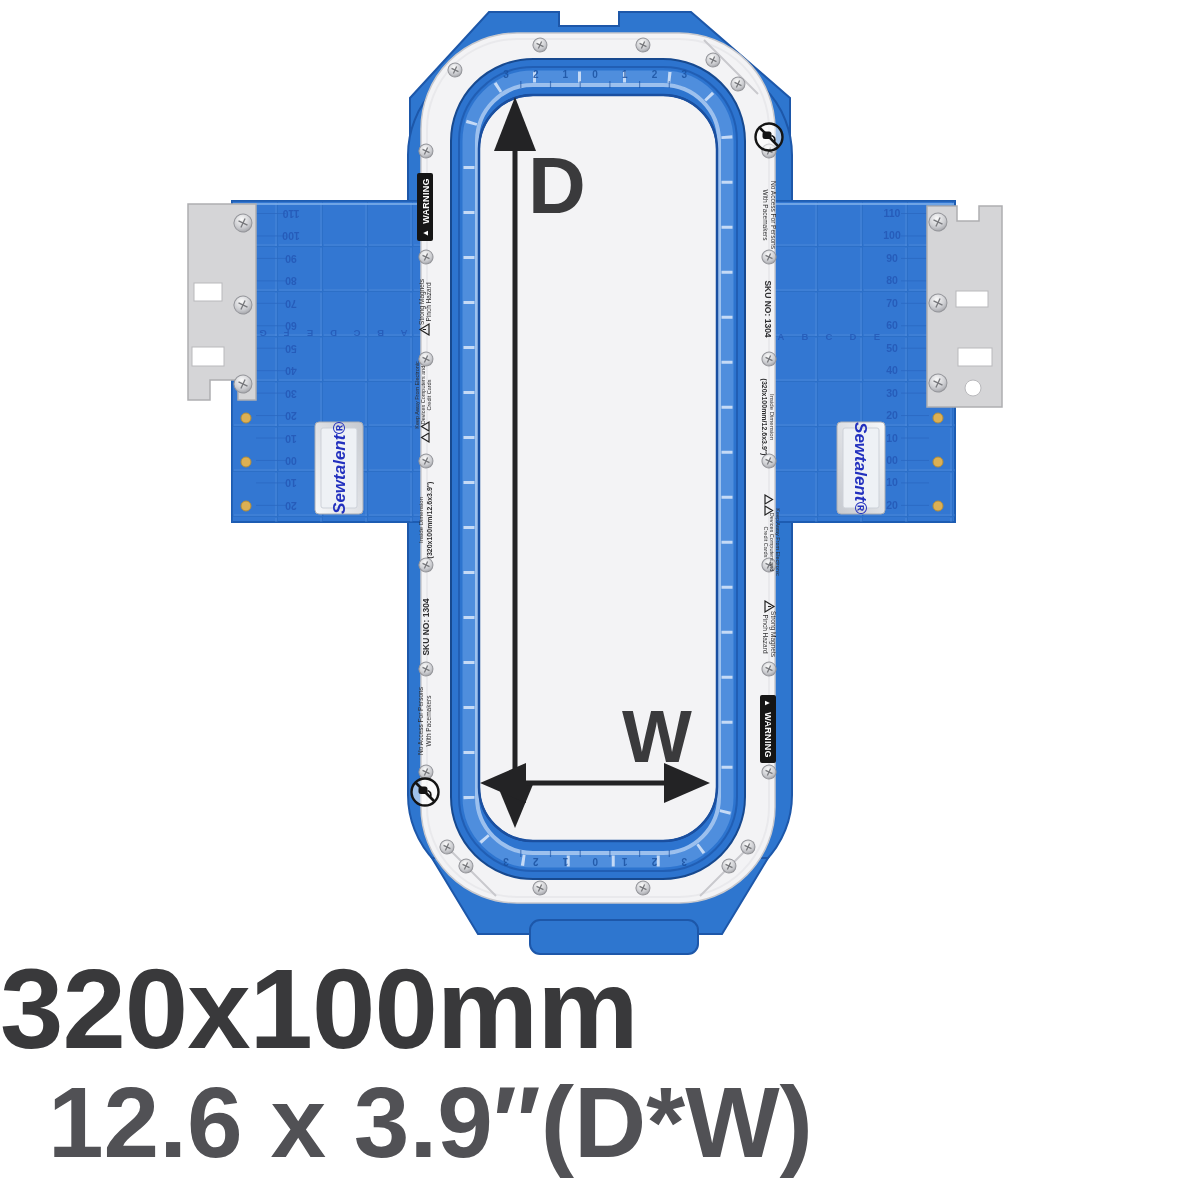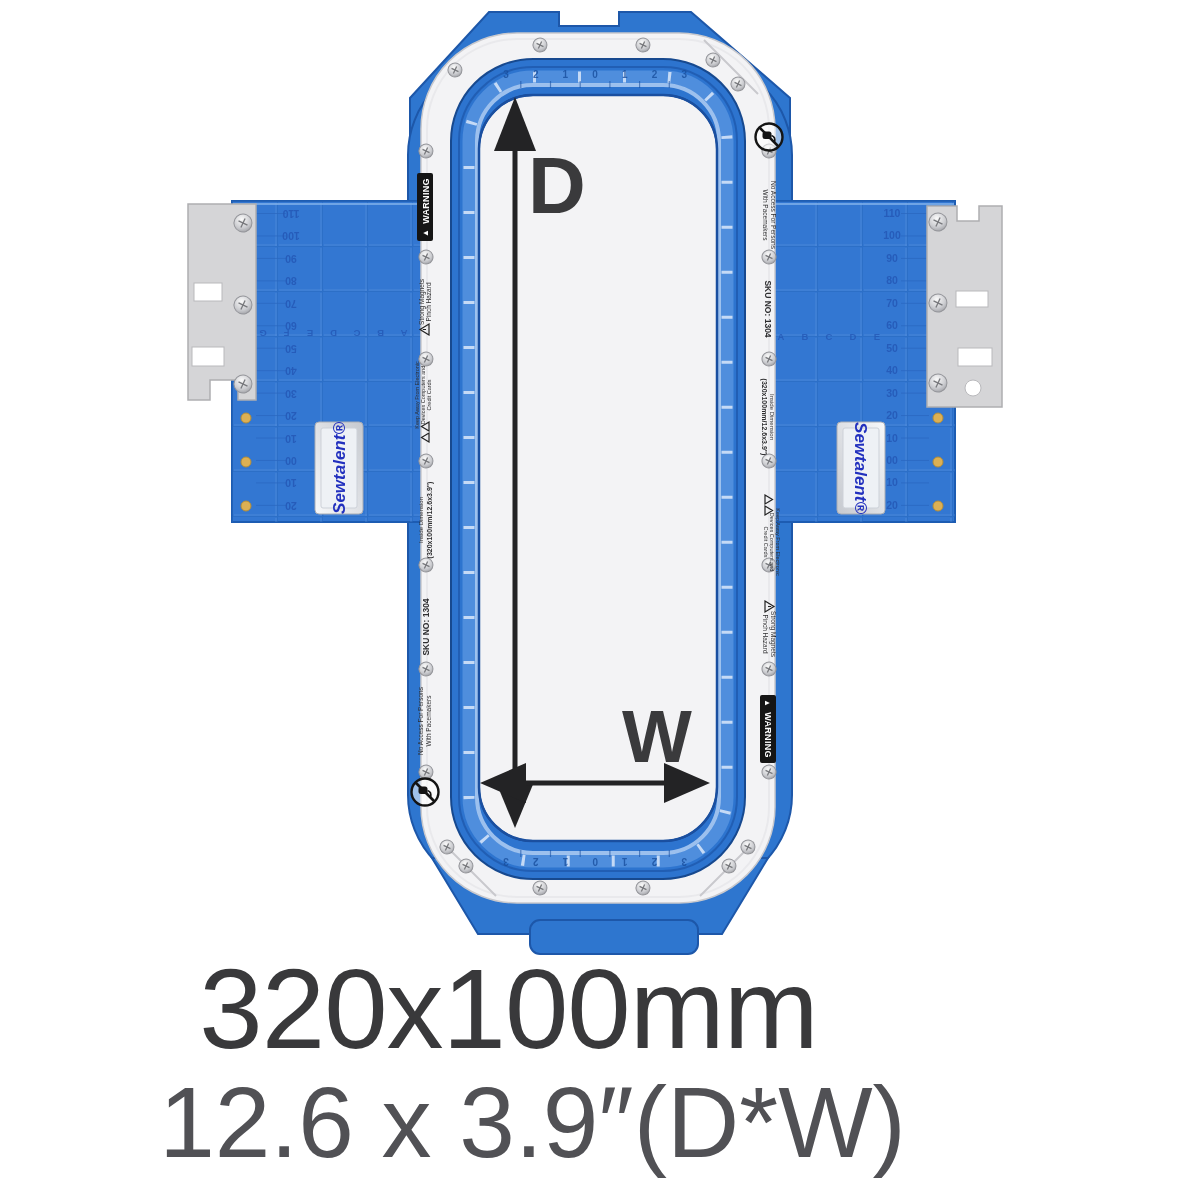--- a/index.html
+++ b/index.html
@@ -37,22 +37,22 @@
   .hruler{font-family:"Liberation Sans",sans-serif;font-size:10px;font-weight:bold;
           fill:#194f9e;opacity:.8;text-anchor:middle;}
 
   .arrowline{stroke:#232325;stroke-width:5;}
   .arrowhead{fill:#232325;}
   .dimlbl{font-family:"Liberation Sans",sans-serif;font-weight:bold;font-size:80px;
           fill:#3a3a3c;text-anchor:middle;}
   .dimlbl2{font-family:"Liberation Sans",sans-serif;font-weight:bold;font-size:74px;
            fill:#3a3a3c;text-anchor:middle;}
 
-  .caption{position:absolute;left:0;top:950px;width:1017px;text-align:center;
-           font-family:"Liberation Sans",sans-serif;font-weight:normal;}
+  .caption{position:absolute;left:0;top:950px;width:1017px;text-align:left;
+           font-family:"Liberation Sans",sans-serif;font-weight:bold;}
   .caption-line1{font-size:114px;line-height:1.04;color:#39393b;letter-spacing:-1px;}
   .caption-line2{font-size:100px;line-height:1.06;color:#515155;letter-spacing:0;margin-left:48px;}
 </style>
 </head>
 <body>
 
 <div class="stage">
 <svg width="1200" height="1200" viewBox="0 0 1200 1200">
   <defs>
     <pattern id="wgrid" width="45" height="45" patternUnits="userSpaceOnUse" x="232" y="201">

